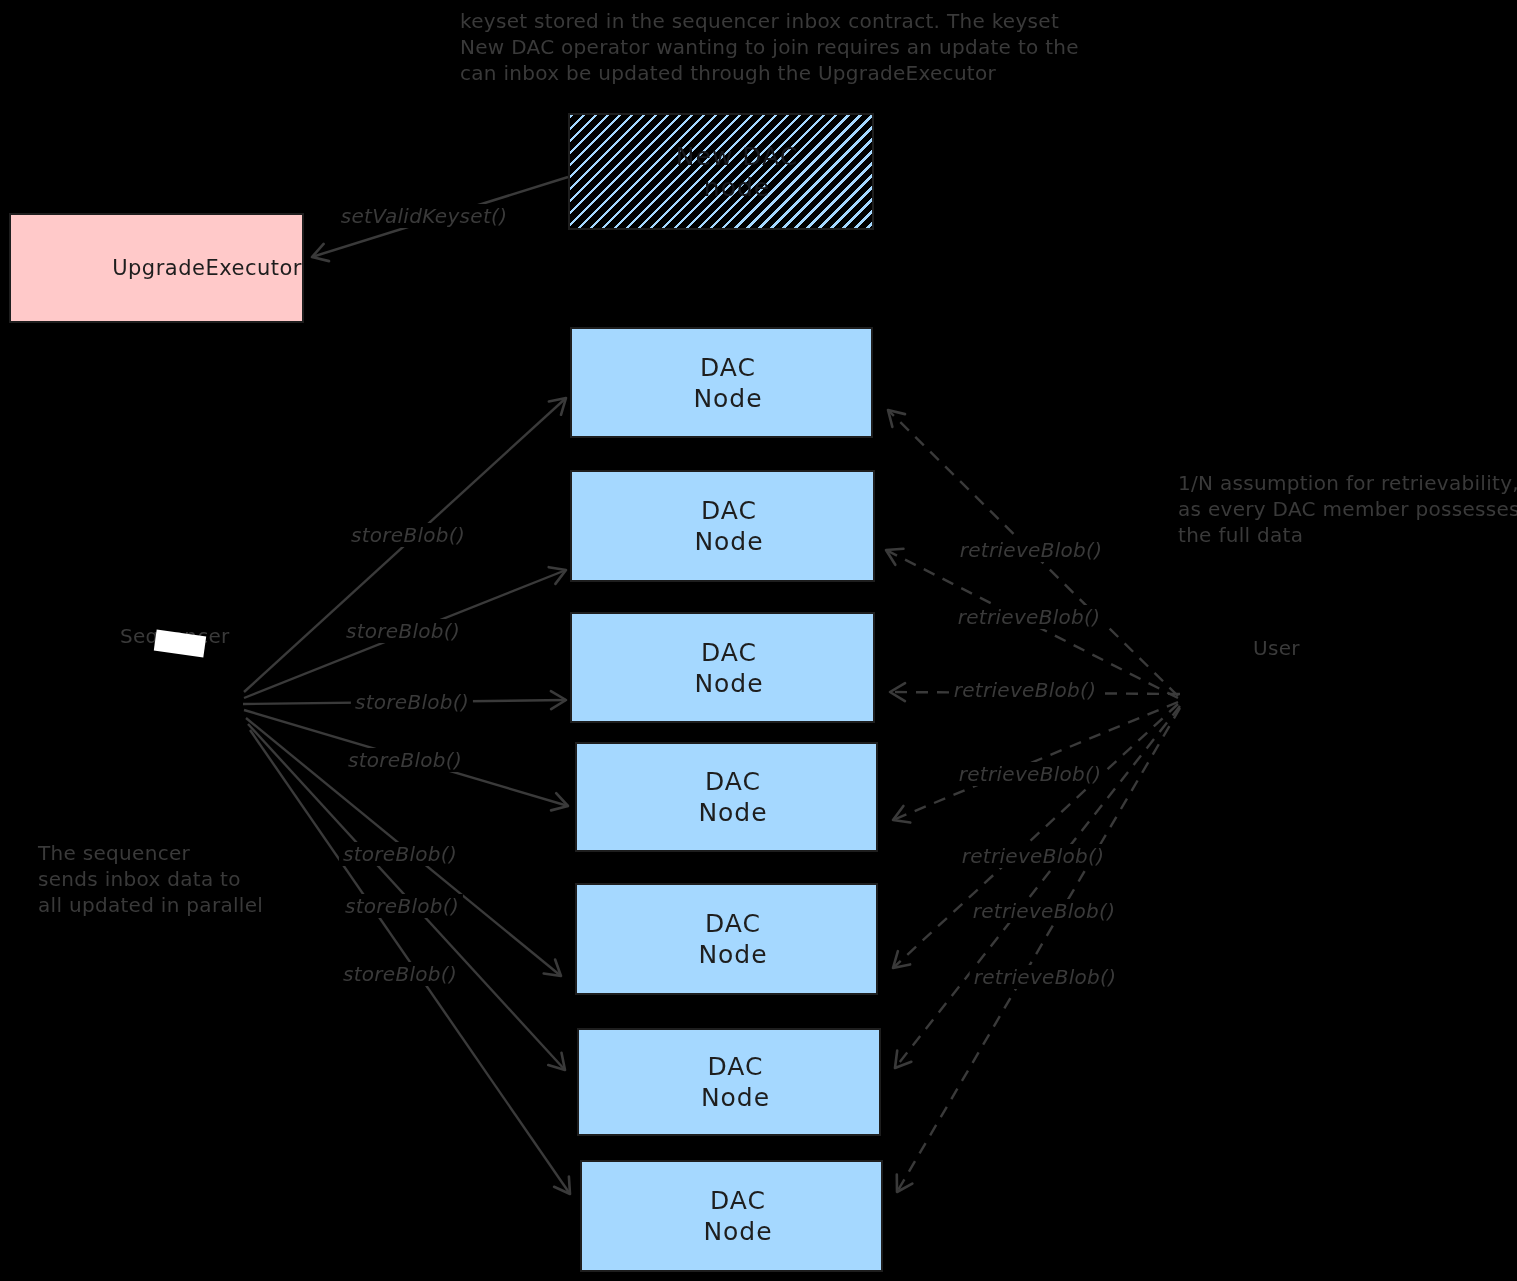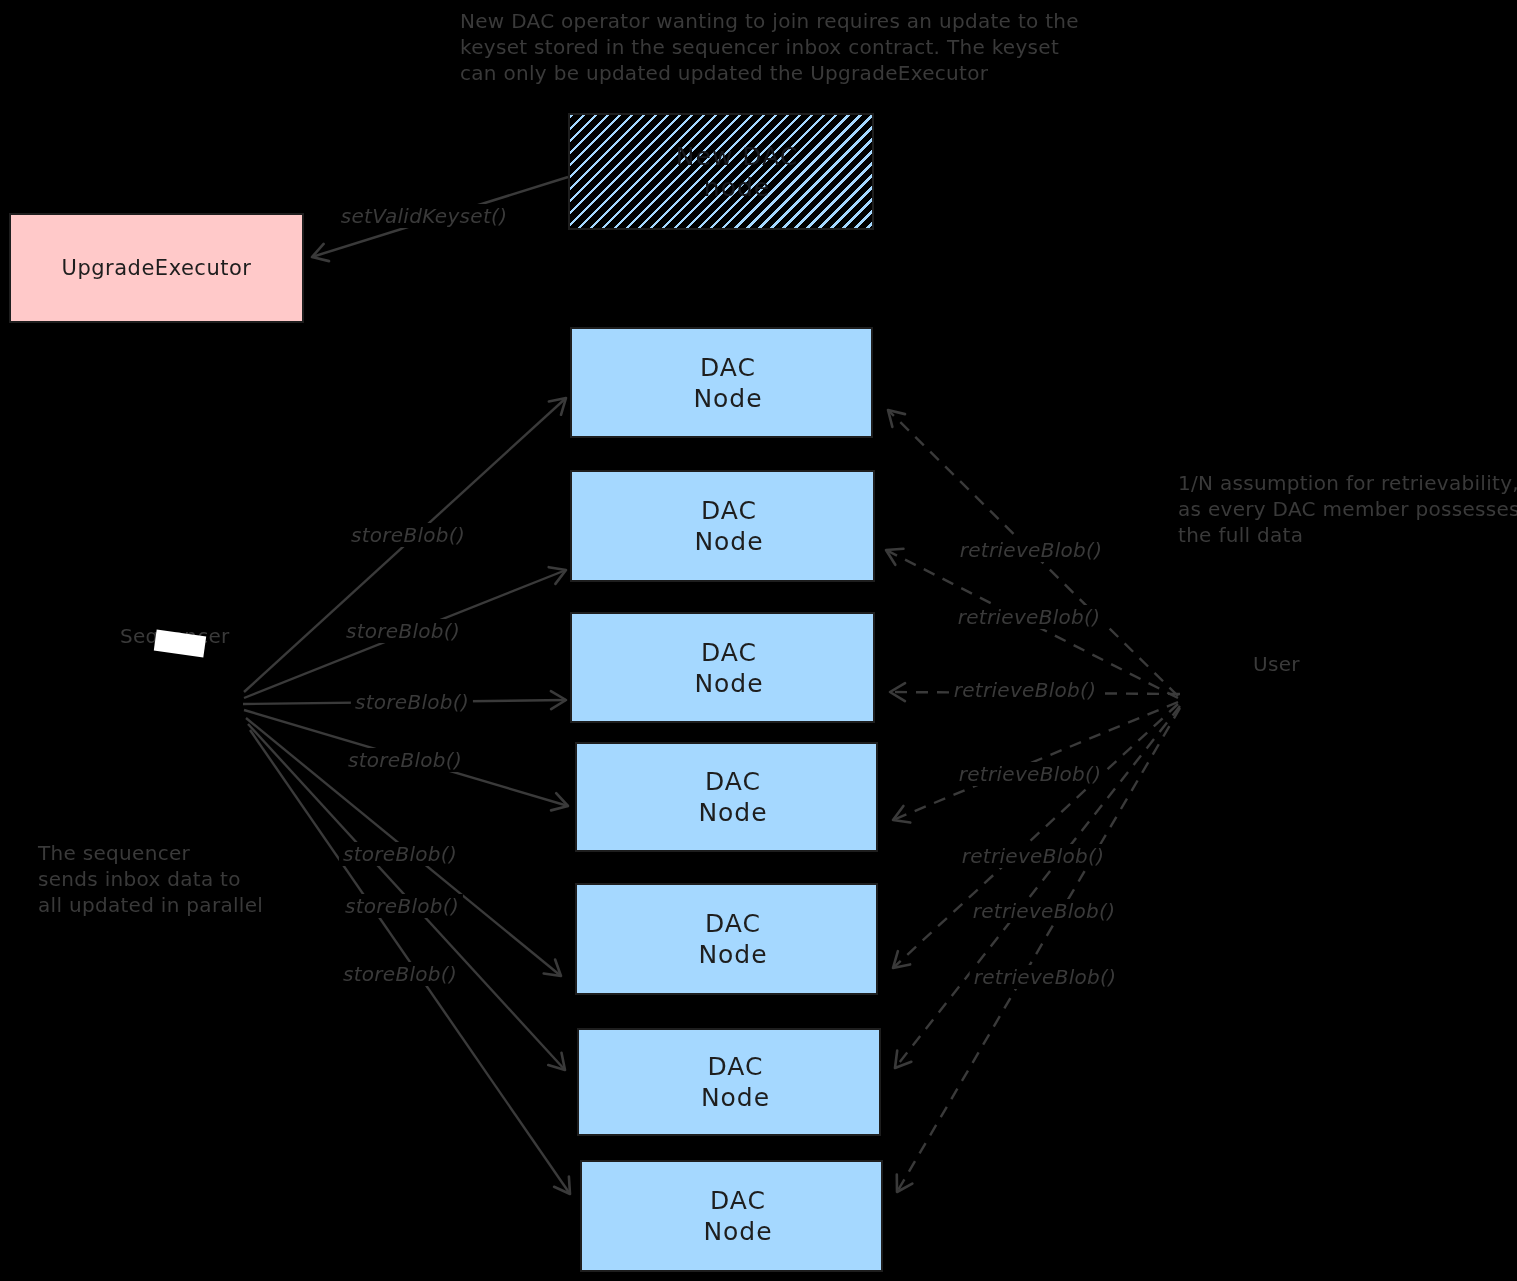--- a/index.html
+++ b/index.html
@@ -26,21 +26,21 @@
     position:absolute;transform:translate(-50%,-50%);
     color:var(--ink);font-size:20px;white-space:nowrap;letter-spacing:0.3px;
     background:var(--bg);padding:0 4px;font-style:italic;
   }
   .box{
     position:absolute;box-sizing:border-box;border:2px solid var(--dark);
     display:flex;flex-direction:column;align-items:center;justify-content:center;
     text-align:center;color:var(--dark);font-size:25px;line-height:31px;letter-spacing:1px;
   }
   .box.blue{background:var(--blue);padding-left:13px;}
-  .box.pink{background:var(--pink);font-size:21px;letter-spacing:0.5px;}
+  .box.pink{background:var(--pink);font-size:21px;letter-spacing:0.5px;align-items:flex-end;}
   .box.hatch{
     background:repeating-linear-gradient(135deg,var(--blue) 0 2.5px,transparent 2.5px 8.5px);
     color:#16181d;
     padding-left:32px;
   }
   .seq-shape{
     position:absolute;left:155px;top:633px;width:50px;height:21px;background:#ffffff;
     transform:rotate(8deg);
   }
 </style>
@@ -73,23 +73,23 @@
       <line x1="1178" y1="698" x2="886" y2="550" marker-end="url(#ah)"></line>
       <line x1="1180" y1="694" x2="890" y2="692" marker-end="url(#ah)"></line>
       <line x1="1178" y1="702" x2="893" y2="820" marker-end="url(#ah)"></line>
       <line x1="1178" y1="704" x2="893" y2="968" marker-end="url(#ah)"></line>
       <line x1="1180" y1="706" x2="895" y2="1068" marker-end="url(#ah)"></line>
       <line x1="1180" y1="708" x2="897" y2="1192" marker-end="url(#ah)"></line>
     </g>
   </svg>
 
   <div class="note" style="left:460px;top:8px">
+    <div>keyset stored in the sequencer inbox contract. The keyset</div>
     <div>New DAC operator wanting to join requires an update to the</div>
-    <div>keyset stored in the sequencer inbox contract. The keyset</div>
-    <div>can only be updated updated the UpgradeExecutor</div>
+    <div>can inbox be updated through the UpgradeExecutor</div>
   </div>
 
   <div class="box hatch" style="left:568px;top:113px;width:306px;height:117px">
     <div>New DAC</div>
     <div>node</div>
   </div>
 
   <div class="box pink" style="left:9px;top:213px;width:295px;height:110px">
     <div>UpgradeExecutor</div>
   </div>
@@ -142,21 +142,21 @@
   <div class="edge-lbl" style="left:1030px;top:774px">retrieveBlob()</div>
   <div class="edge-lbl" style="left:1033px;top:856px">retrieveBlob()</div>
   <div class="edge-lbl" style="left:1044px;top:911px">retrieveBlob()</div>
   <div class="edge-lbl" style="left:1045px;top:977px">retrieveBlob()</div>
 
   <div class="note" style="left:1178px;top:470px">
     <div>1/N assumption for retrievability,</div>
     <div>as every DAC member possesses</div>
     <div>the full data</div>
   </div>
-  <div class="plain-lbl" style="left:1253px;top:604px">User</div>
+  <div class="plain-lbl" style="left:1253px;top:588px">User</div>
 
   <div class="note" style="left:38px;top:840px">
     <div>The sequencer</div>
     <div>sends inbox data to</div>
     <div>all updated in parallel</div>
   </div>
 
 </div>
 
 </body></html>

